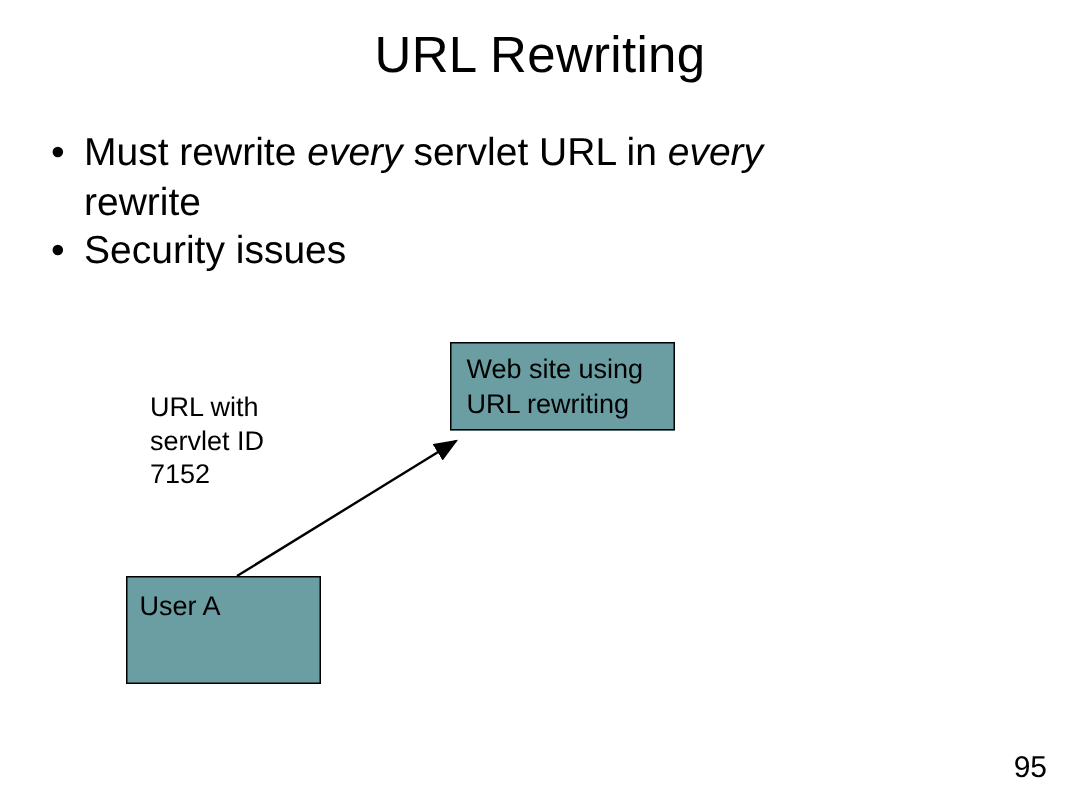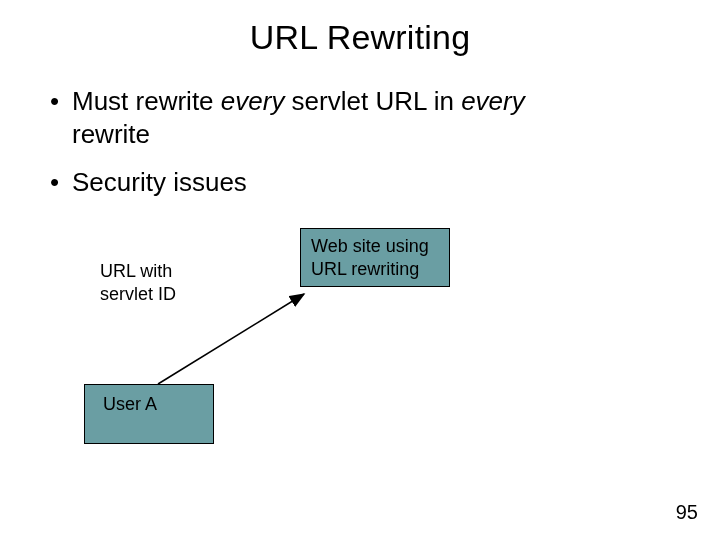--- a/index.html
+++ b/index.html
@@ -1,19 +1,19 @@
 <!DOCTYPE html>
 <html><head>
 <meta charset="utf-8">
 <style>
   html,body{margin:0;padding:0}
   body{width:720px;height:540px;background:#fff;font-family:Arial,Helvetica,sans-serif;color:#000;position:relative}
   .title{font-size:34px;text-align:center;padding-top:18px;letter-spacing:0.2px}
   .bullets{font-size:26px;line-height:1.25;margin:28px 0 0 28px;padding:0;list-style:none}
-  .bullets li{position:relative;padding-left:28px;margin:16px}
+  .bullets li{position:relative;padding-left:28px;margin:0}
   .bullets li::before{content:"•";position:absolute;left:6px;top:0;font-size:26px}
   .bullets .wrap{display:block;padding-left:0}
   .em{font-style:italic}
   .label{position:absolute;font-size:18px;line-height:1.25}
   .box{position:absolute;background:#6a9ea3;border:1.5px solid #000;font-size:18px;line-height:1.25;padding:6px 10px;box-sizing:border-box}
   .arrow{position:absolute;overflow:visible}
   .pagenum{position:absolute;right:22px;bottom:16px;font-size:20px}
 </style>
 </head>
 <body>
@@ -26,28 +26,29 @@
     <span class="wrap">rewrite</span>
   </li>
   <li>
     <span>Security issues</span>
   </li>
 </ul>
 
 <div class="label" style="left:100px;top:260px">
   <div>URL with</div>
   <div>servlet ID</div>
+  <div>7152</div>
 </div>
 
 <div class="box" style="left:300px;top:228px;width:150px">
   <div>Web site using</div>
   <div>URL rewriting</div>
 </div>
 
-<div class="box" style="left:84px;top:384px;width:130px;height:60px;padding-top:8px;padding-left:18px">
+<div class="box" style="left:84px;top:384px;width:130px;height:72px;padding-top:8px;padding-left:8px">
   <span>User A</span>
 </div>
 
 <svg class="arrow" style="left:0;top:0" width="720" height="540">
   <defs>
     <marker id="arrhead" markerWidth="10" markerHeight="8" refX="9" refY="4" orient="auto">
       <polygon points="0 0, 10 4, 0 8" fill="#000"></polygon>
     </marker>
   </defs>
   <line x1="158" y1="384" x2="304" y2="294" stroke="#000" stroke-width="1.6" marker-end="url(#arrhead)"></line>

